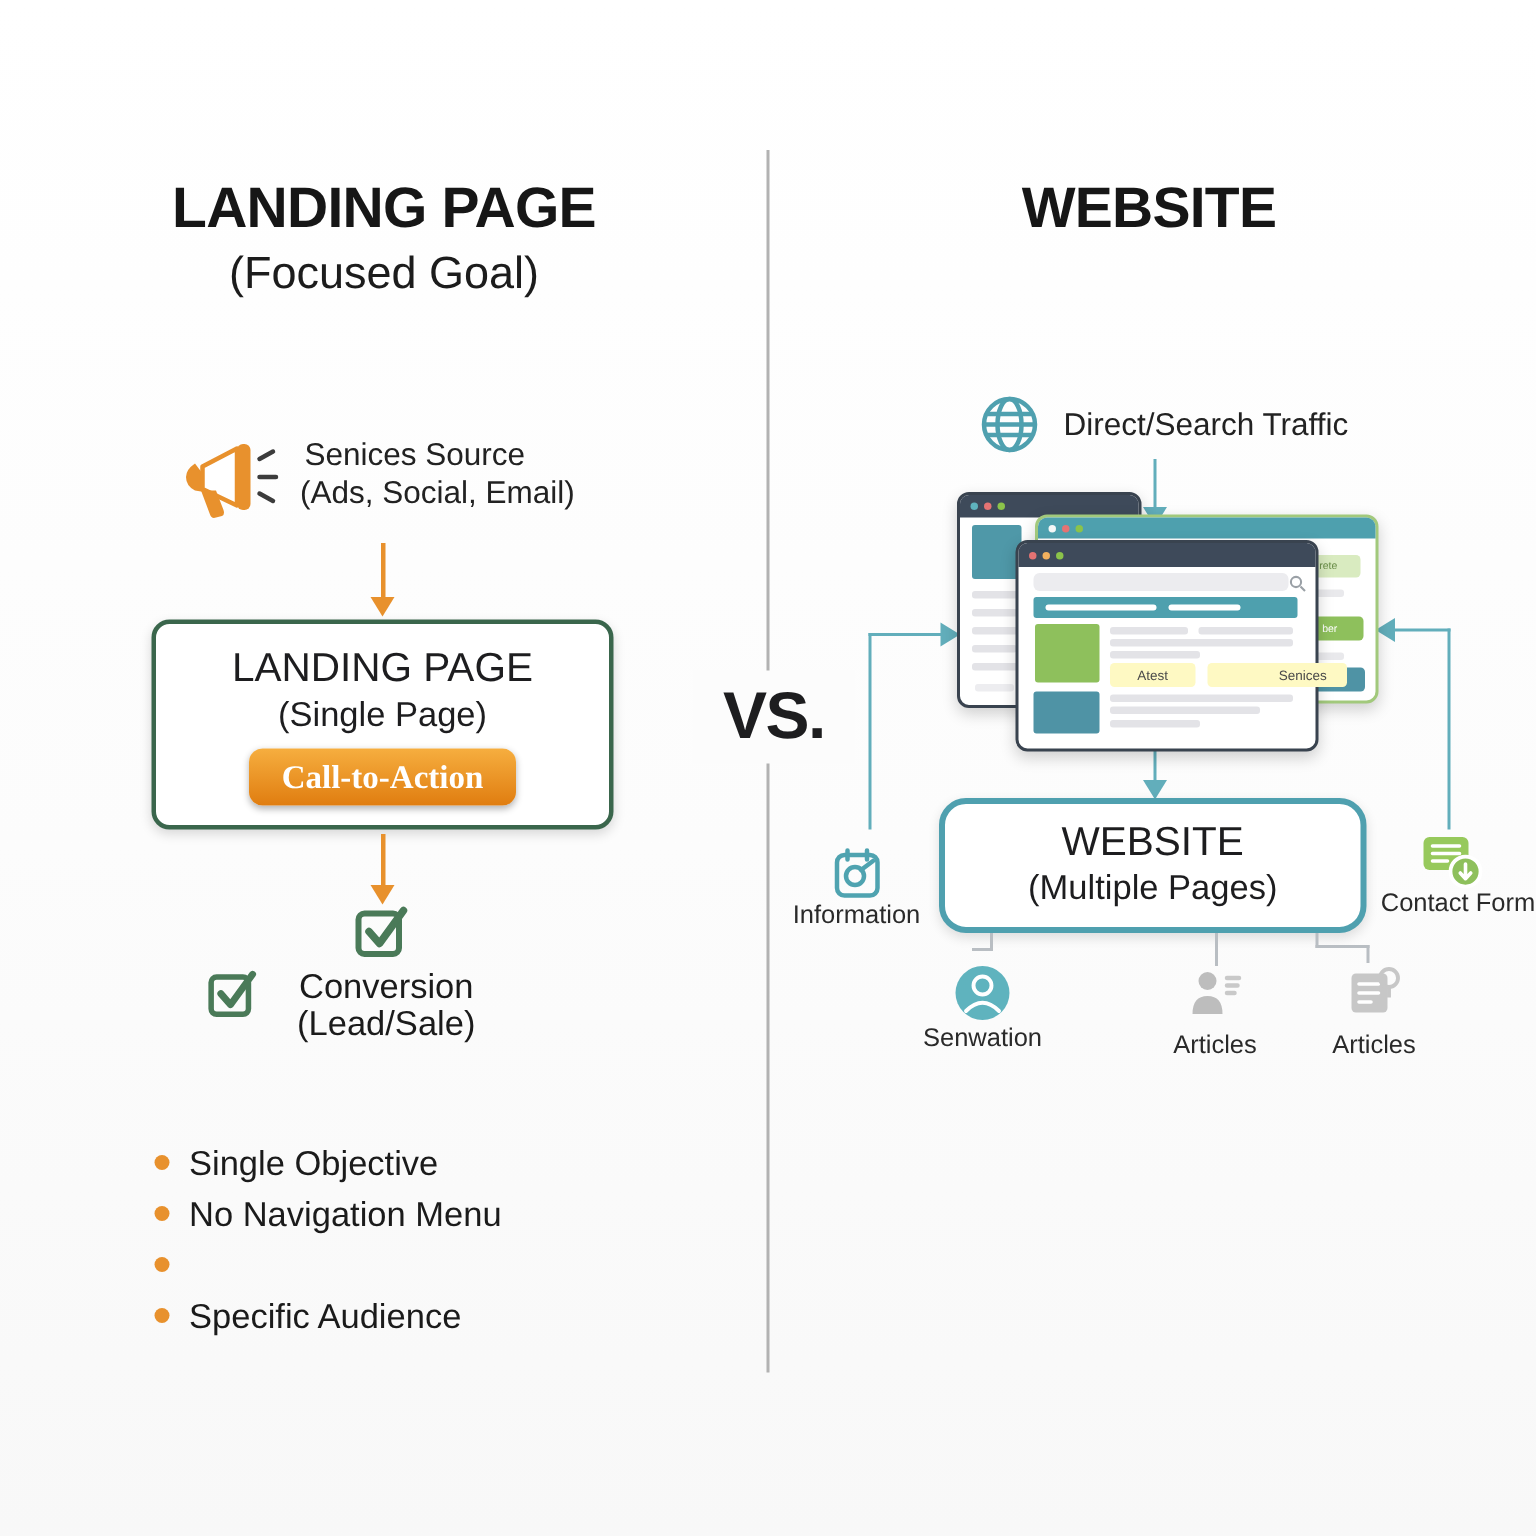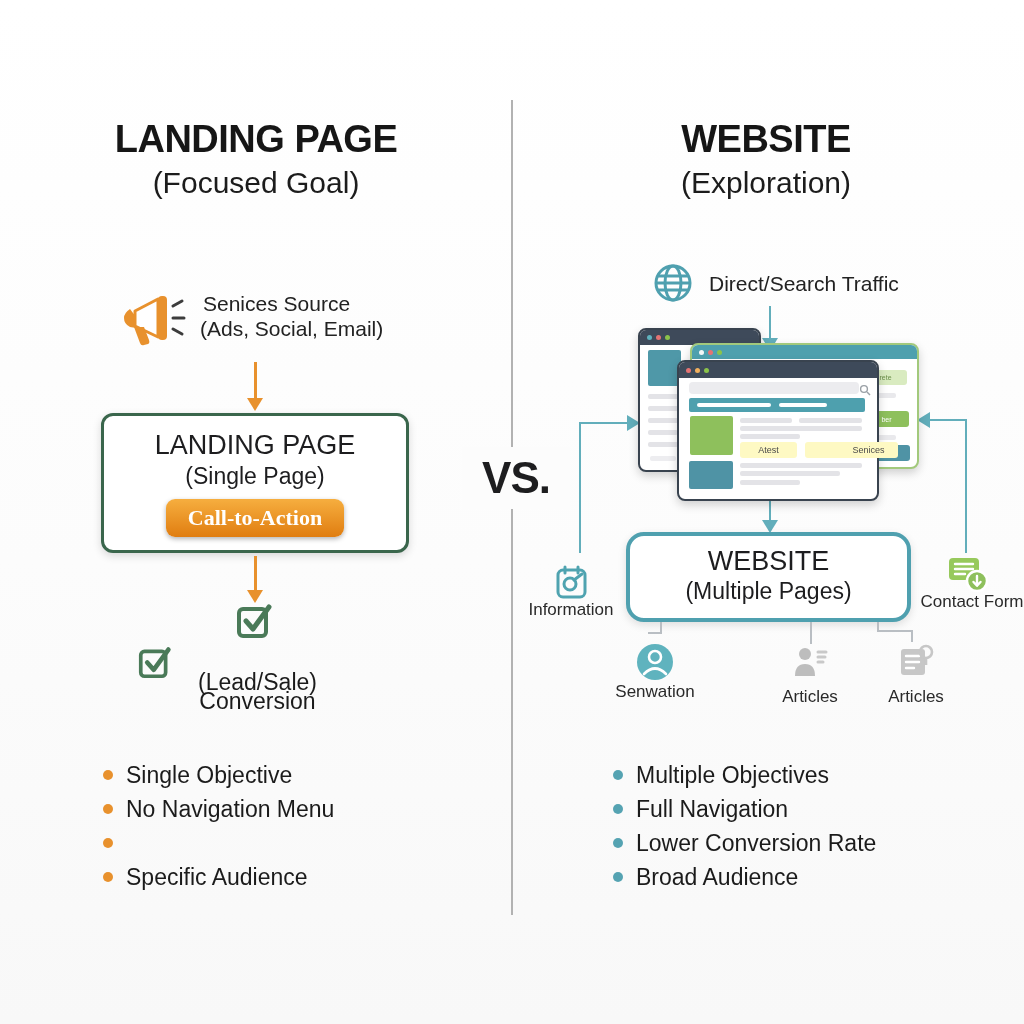--- a/index.html
+++ b/index.html
@@ -87,21 +87,21 @@
       <path d="M10 20 L17 28 L33 6" fill="none" stroke="#4a7a58" stroke-width="5" stroke-linecap="round" stroke-linejoin="round"></path>
     </svg>
   </span>
 
   <span class="abs" style="left:138px;top:644px;">
     <svg width="35" height="35" viewBox="0 0 38 38">
       <rect x="3" y="8" width="27" height="27" rx="4" fill="none" stroke="#4a7a58" stroke-width="4"></rect>
       <path d="M10 20 L17 28 L33 6" fill="none" stroke="#4a7a58" stroke-width="5" stroke-linecap="round" stroke-linejoin="round"></path>
     </svg>
   </span>
-  <div class="abs bullet-txt ctr" style="left:160px;top:644px;width:195px;margin-top:44px;">Conversion</div>
+  <div class="abs bullet-txt ctr" style="left:160px;top:644px;width:195px;">Conversion</div>
   <div class="abs bullet-txt ctr" style="left:160px;top:669px;width:195px;">(Lead/Sale)</div>
 
   <div class="abs" style="left:103px;top:758px;">
     <div class="bullet-row">
         <span class="dot dot-o"></span>
         <span class="bullet-txt">Single Objective</span>
       </div>
     <div class="bullet-row">
         <span class="dot dot-o"></span>
         <span class="bullet-txt">No Navigation Menu</span>
@@ -109,21 +109,20 @@
     <div class="bullet-row">
         <span class="dot dot-o"></span>
       </div>
     <div class="bullet-row">
         <span class="dot dot-o"></span>
         <span class="bullet-txt">Specific Audience</span>
       </div>
   </div>
 
   <div class="abs title ctr" style="left:570px;top:118px;width:392px;">WEBSITE</div>
-  <div class="abs subtitle ctr" style="left:570px;top:166px;width:392px;">(Exploration)</div>
 
   <span class="abs" style="left:652px;top:262px;">
     <svg width="42" height="42" viewBox="0 0 42 42">
       <circle cx="21" cy="21" r="17" fill="none" stroke="#4fa0af" stroke-width="3"></circle>
       <ellipse cx="21" cy="21" rx="8" ry="17" fill="none" stroke="#4fa0af" stroke-width="3"></ellipse>
       <path d="M5 14 H37 M4 21 H38 M5 28 H37" stroke="#4fa0af" stroke-width="3" fill="none"></path>
     </svg>
   </span>
   <div class="abs lbl" style="left:709px;top:272px;">Direct/Search Traffic</div>
 
@@ -252,32 +251,14 @@
   <span class="abs" style="left:897px;top:643px;">
     <svg width="38" height="36" viewBox="0 0 38 36">
       <rect x="4" y="6" width="24" height="26" rx="3" fill="#c7c7c7"></rect>
       <path d="M9 13 H22 M9 19 H22 M9 25 H17" stroke="#ffffff" stroke-width="2.4" stroke-linecap="round"></path>
       <circle cx="29" cy="9" r="6" fill="none" stroke="#c7c7c7" stroke-width="2.6"></circle>
       <path d="M29 15 V22" stroke="#c7c7c7" stroke-width="2.6"></path>
     </svg>
   </span>
   <div class="abs callout" style="left:866px;top:687px;width:100px;">Articles</div>
 
-  <div class="abs" style="left:613px;top:758px;">
-    <div class="bullet-row">
-        <span class="dot dot-t"></span>
-        <span class="bullet-txt">Multiple Objectives</span>
-      </div>
-    <div class="bullet-row">
-        <span class="dot dot-t"></span>
-        <span class="bullet-txt">Full Navigation</span>
-      </div>
-    <div class="bullet-row">
-        <span class="dot dot-t"></span>
-        <span class="bullet-txt">Lower Conversion Rate</span>
-      </div>
-    <div class="bullet-row">
-        <span class="dot dot-t"></span>
-        <span class="bullet-txt">Broad Audience</span>
-      </div>
-  </div>
 
 </div>
 
 </body></html>

